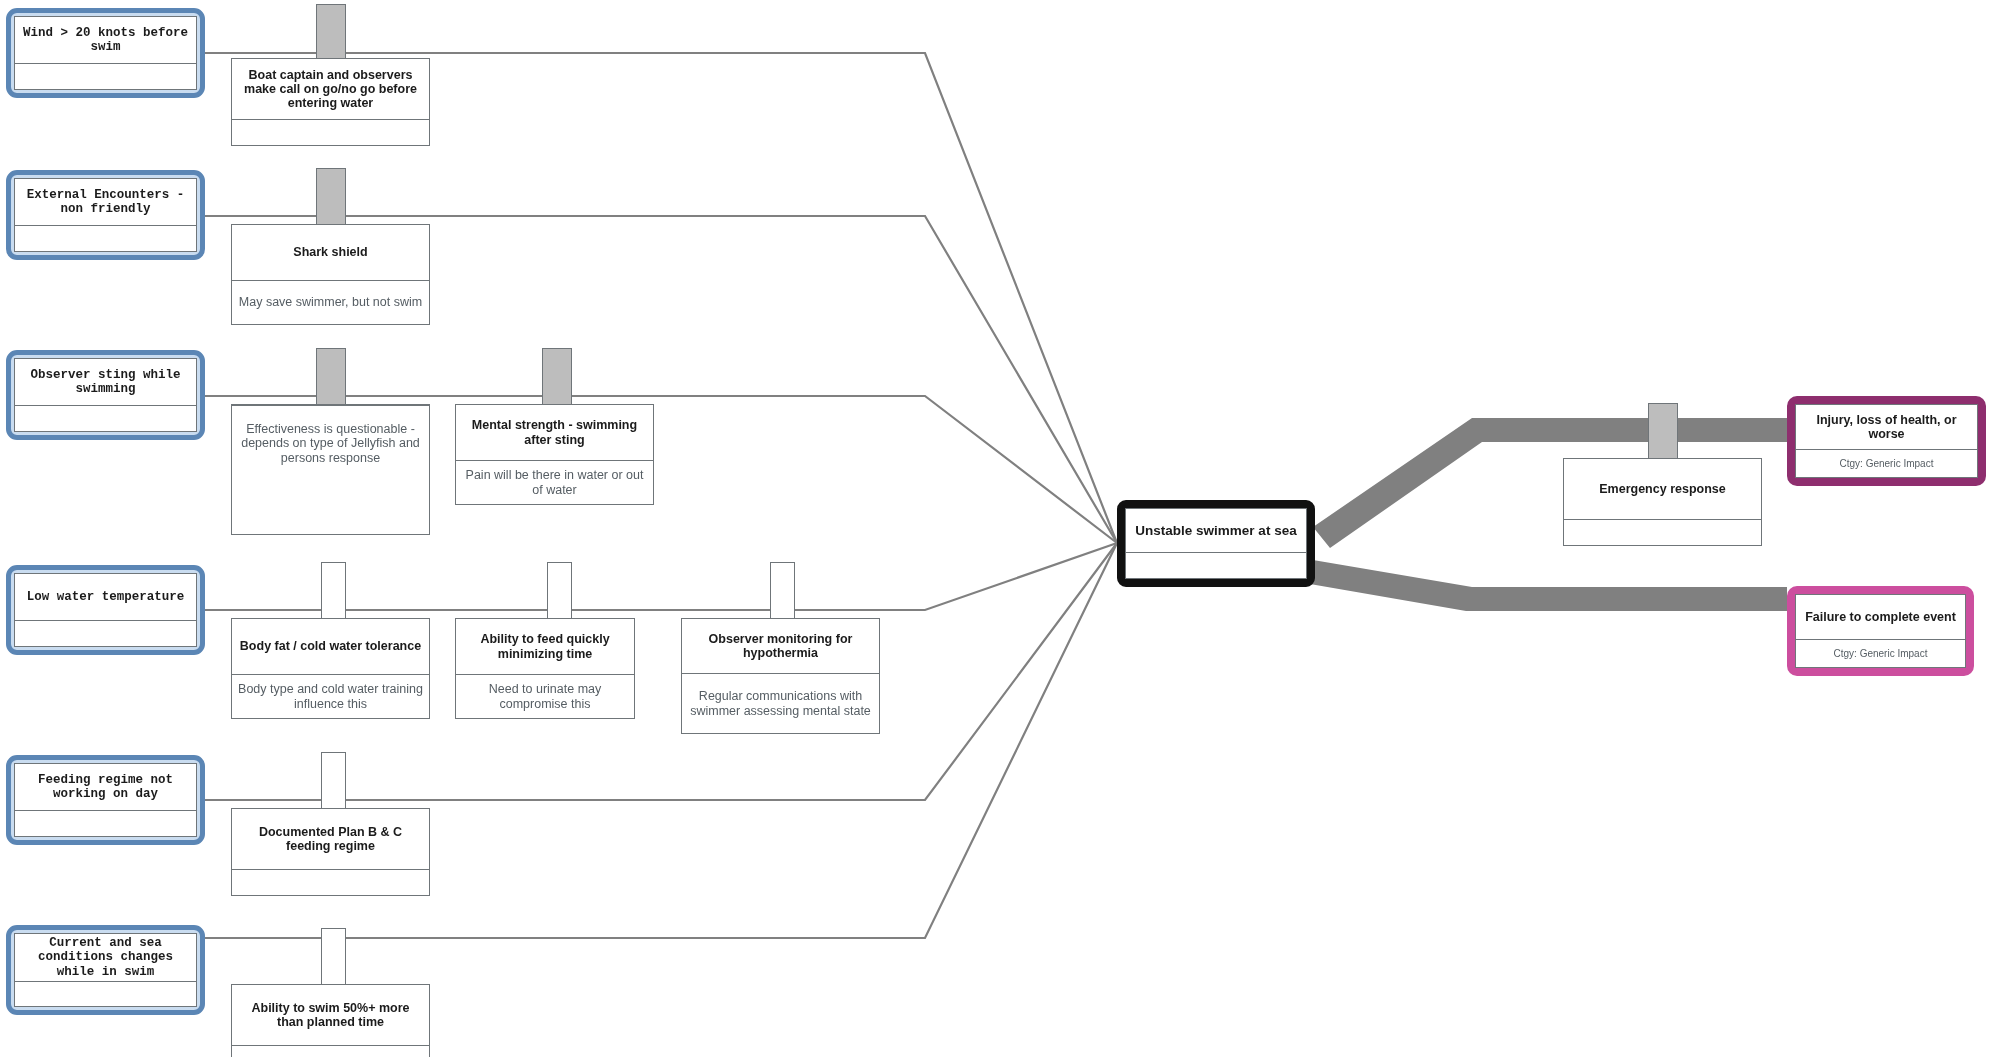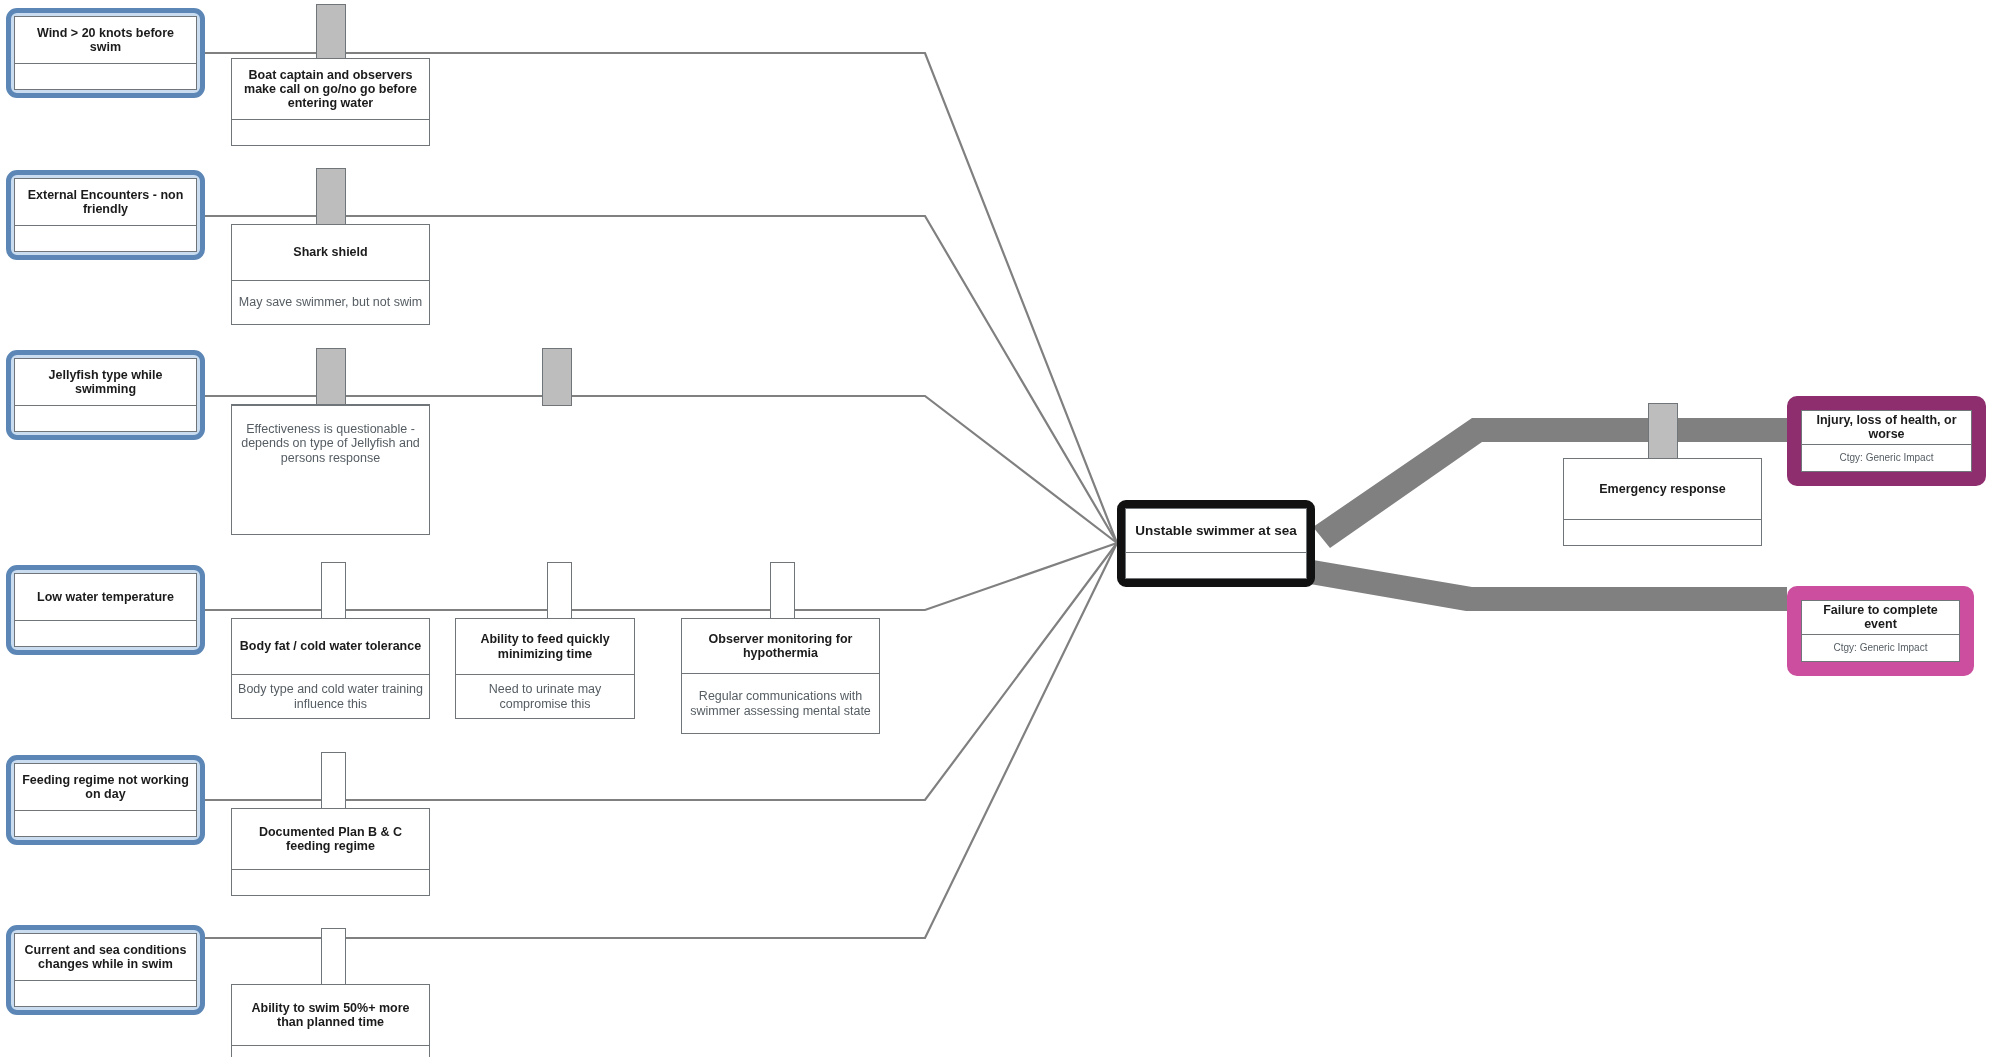--- a/index.html
+++ b/index.html
@@ -58,20 +58,21 @@
     padding: 2px 5px;
     box-sizing: border-box;
   }
 
   
   .threat {
     border: 5px solid #5b86b5;
     border-radius: 11px;
     background: #c9dcf0;
     padding: 3px;
+    font-family: Liberation Mono, monospace;
   }
   .threat .inner {
     border: 1px solid #6f7579;
     background: #ffffff;
     width: 100%;
     height: 100%;
     box-sizing: border-box;
     display: flex;
     flex-direction: column;
   }
@@ -121,21 +122,21 @@
   }
   .topevent .title { font-size: 13.5px; }
   .topevent .sub {
     height: 26px;
     border-top: 1px solid #6f7579;
   }
 
   
   .consequence {
     border-radius: 10px;
-    padding: 9px;
+    padding: 3px;
   }
   .consequence .inner {
     border: 1px solid #6f7579;
     background: #ffffff;
     width: 100%;
     height: 100%;
     box-sizing: border-box;
     display: flex;
     flex-direction: column;
   }
@@ -179,21 +180,21 @@
 
   <div class="node threat" style="left:6px; top:170px; width:199px; height:90px;">
     <div class="inner">
       <div class="title">External Encounters - non friendly</div>
       <div class="sub"></div>
     </div>
   </div>
 
   <div class="node threat" style="left:6px; top:350px; width:199px; height:90px;">
     <div class="inner">
-      <div class="title">Jellyfish type while swimming</div>
+      <div class="title">Observer sting while swimming</div>
       <div class="sub"></div>
     </div>
   </div>
 
   <div class="node threat" style="left:6px; top:565px; width:199px; height:90px;">
     <div class="inner">
       <div class="title">Low water temperature</div>
       <div class="sub"></div>
     </div>
   </div>
@@ -223,20 +224,24 @@
     <div class="title">Shark shield</div>
     <div class="sub" style="height:44px;">May save swimmer, but not swim</div>
   </div>
 
   <div class="stem filled" style="left:316px; top:348px; width:30px; height:58px;"></div>
   <div class="node barrier" style="left:231px; top:404px; width:199px; height:131px;">
     <div class="sub" style="height:76px;">Effectiveness is questionable - depends on type of Jellyfish and persons response</div>
   </div>
 
   <div class="stem filled" style="left:542px; top:348px; width:30px; height:58px;"></div>
+  <div class="node barrier" style="left:455px; top:404px; width:199px; height:101px;">
+    <div class="title">Mental strength - swimming after sting</div>
+    <div class="sub" style="height:44px;">Pain will be there in water or out of water</div>
+  </div>
 
   <div class="stem hollow" style="left:321px; top:562px; width:25px; height:58px;"></div>
   <div class="node barrier" style="left:231px; top:618px; width:199px; height:101px;">
     <div class="title">Body fat / cold water tolerance</div>
     <div class="sub" style="height:44px;">Body type and cold water training influence this</div>
   </div>
 
   <div class="stem hollow" style="left:547px; top:562px; width:25px; height:58px;"></div>
   <div class="node barrier" style="left:455px; top:618px; width:180px; height:101px;">
     <div class="title">Ability to feed quickly minimizing time</div>

